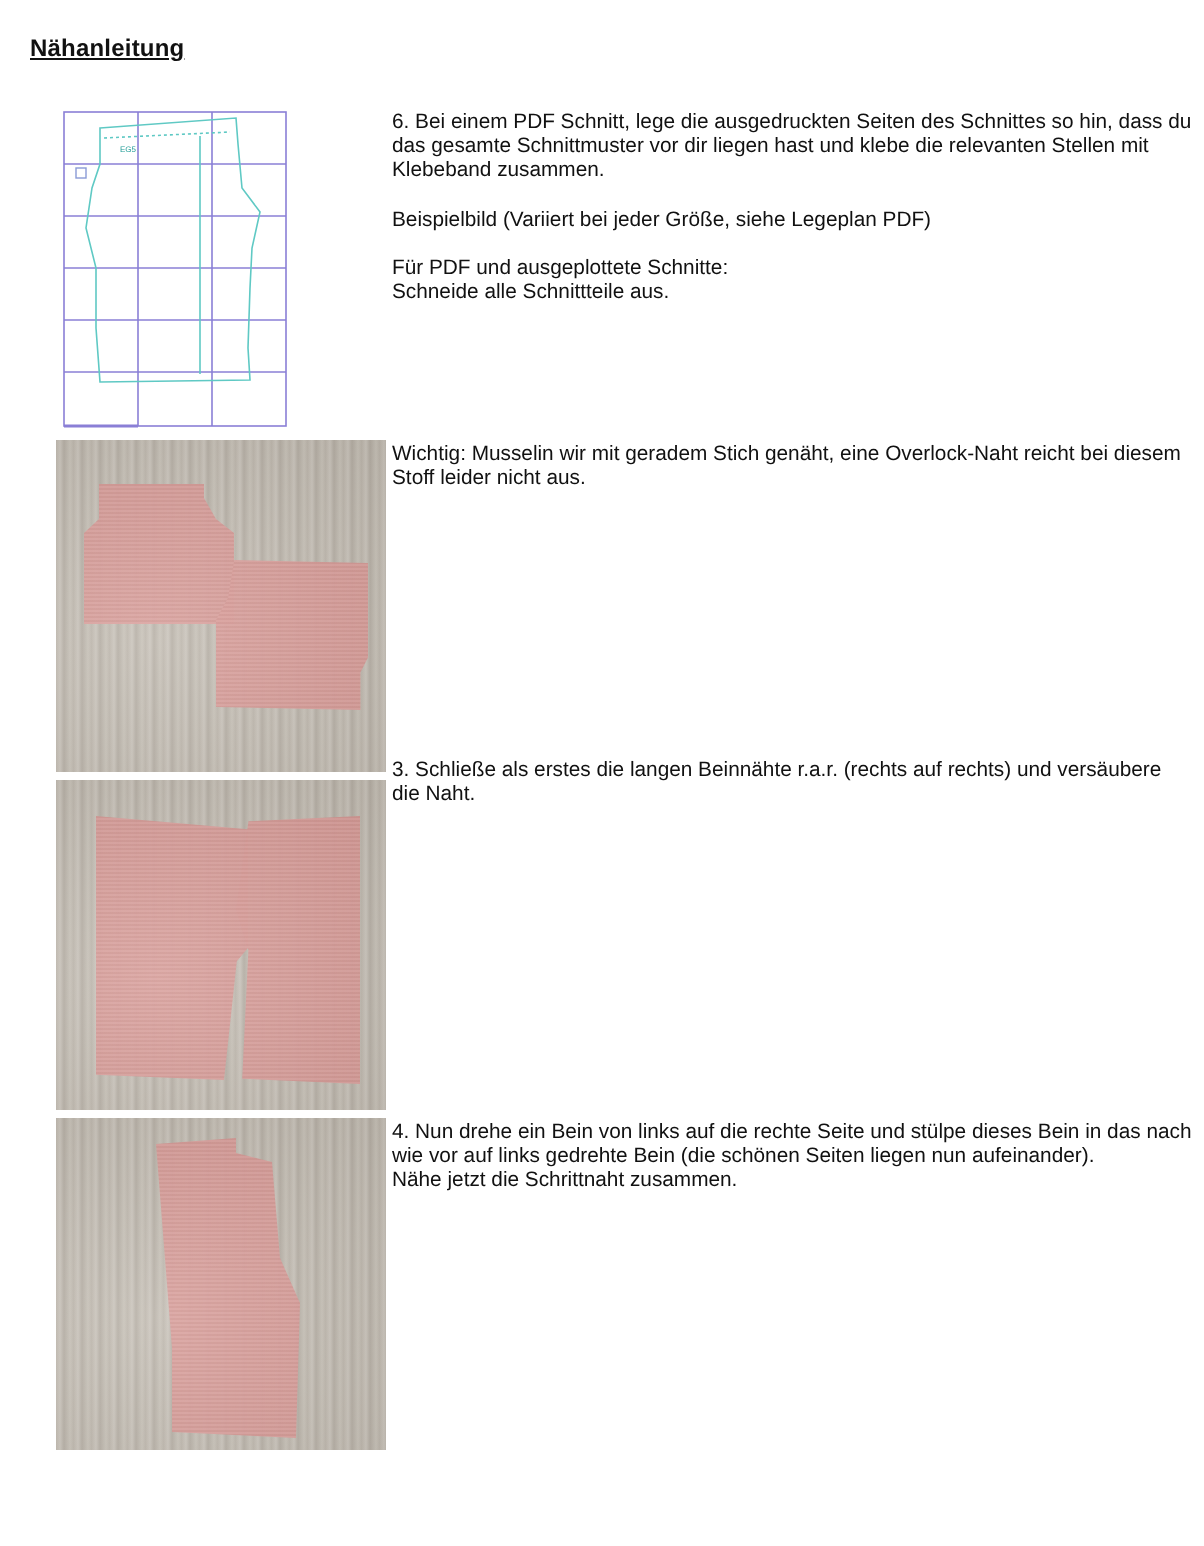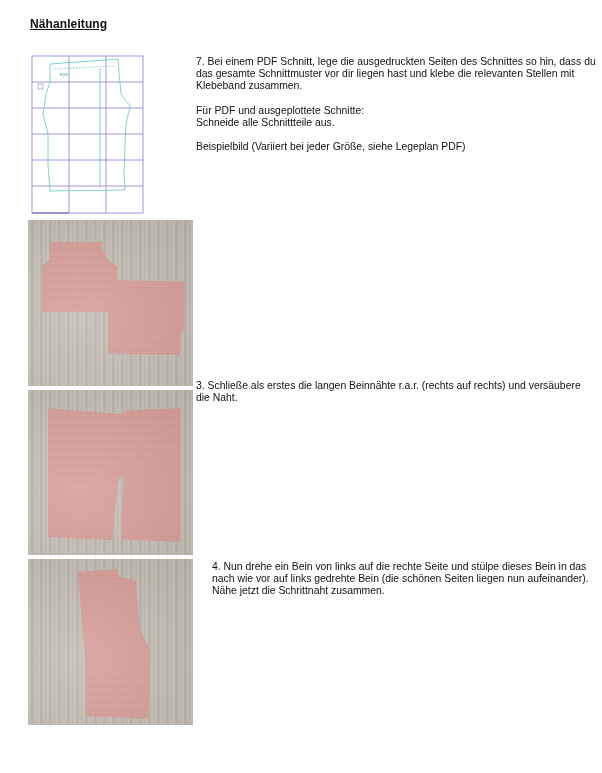--- a/index.html
+++ b/index.html
@@ -1,18 +1,18 @@
 <!DOCTYPE html>
 <html><head>
 <meta charset="utf-8">
 <style>
   html, body { margin:0; padding:0; background:#ffffff; }
   body { width:602px; height:773px; position:relative; overflow:hidden;
          font-family:"Liberation Sans", sans-serif; color:#111; }
-  .title { position:absolute; left:30px; top:17px; font-size:12px; font-weight:bold;
+  .title { position:absolute; left:15px; top:17px; font-size:12px; font-weight:bold;
            text-decoration:underline; letter-spacing:0.1px; }
   .step-text { position:absolute; left:196px; width:400px; font-size:10.4px; line-height:12.2px; }
   .step-text p { margin:0 0 12.2px 0; }
   .step-text p:last-child { margin-bottom:0; }
   .photo { position:absolute; left:28px; width:165px; overflow:hidden;
            background:repeating-linear-gradient(90deg,#bdb6ac 0px,#c9c3ba 2px,#b3aca2 4px,#c6c0b6 7px,#bab3a9 9px); }
   .photo::after { content:""; position:absolute; inset:0;
            background:radial-gradient(ellipse at 30% 60%, rgba(255,255,255,0.15), rgba(0,0,0,0.05)); }
   .fabric { position:absolute; background:#d89894; opacity:0.95;
             background-image:repeating-linear-gradient(0deg, rgba(255,255,255,0.06) 0 1px, rgba(0,0,0,0.03) 1px 2px); }
@@ -40,42 +40,43 @@
     <g stroke="#5fc9c4" stroke-width="0.8" fill="none">
       <path d="M20 10 L88 5 L89 18 L91 40 L100 52 L96 70 L95 90 L94 120 L95 136 L20 137 L18 110 L18 80 L13 60 L16 40 L20 28 Z"></path>
       <line x1="70" y1="14" x2="70" y2="133"></line>
       <path d="M22 15 L85 12" stroke-dasharray="1.5 1.5"></path>
     </g>
     <rect x="8" y="30" width="5" height="5" fill="none" stroke="#8a9bd6" stroke-width="0.7"></rect>
     <text x="30" y="22" font-size="4" fill="#1f9c96" font-family="Liberation Sans, sans-serif">EG5</text>
   </svg>
 
   <div class="step-text" style="top:56px;">
-    <p>7. Bei einem PDF Schnitt, lege die ausgedruckten Seiten des Schnittes so hin, dass du das gesamte Schnittmuster vor dir liegen hast und klebe die relevanten Stellen mit Klebeband zusammen.</p>
+    <p>6. Bei einem PDF Schnitt, lege die ausgedruckten Seiten des Schnittes so hin, dass du das gesamte Schnittmuster vor dir liegen hast und klebe die relevanten Stellen mit Klebeband zusammen.</p>
+    <p>Beispielbild (Variiert bei jeder Größe, siehe Legeplan PDF)</p>
     <p style="white-space:pre-line;">Für PDF und ausgeplottete Schnitte:
 Schneide alle Schnittteile aus.</p>
-    <p>Beispielbild (Variiert bei jeder Größe, siehe Legeplan PDF)</p>
   </div>
 
   <div class="photo" style="top:220px;height:166px;">
     <div class="fabric" style="left:14px;top:22px;width:75px;height:70px;clip-path:polygon(10% 0,80% 0,80% 10%,88% 25%,100% 35%,100% 100%,0 100%,0 35%,10% 25%);"></div>
     <div class="fabric" style="left:80px;top:60px;width:76px;height:75px;clip-path:polygon(12% 0,100% 2%,100% 65%,95% 75%,95% 100%,0 98%,0 40%,8% 25%);"></div>
   </div>
   <div class="step-text" style="top:222px;">
+    <p>Wichtig: Musselin wir mit geradem Stich genäht, eine Overlock-Naht reicht bei diesem Stoff leider nicht aus.</p>
   </div>
 
   <div class="photo" style="top:390px;height:165px;">
     <div class="fabric" style="left:20px;top:18px;width:80px;height:132px;clip-path:polygon(0 0,95% 5%,95% 50%,88% 55%,80% 100%,0 98%);"></div>
     <div class="fabric" style="left:90px;top:18px;width:62px;height:134px;clip-path:polygon(10% 2%,100% 0,100% 100%,5% 98%,10% 50%,0 35%);"></div>
   </div>
   <div class="step-text" style="top:380px;">
     <p>3. Schließe als erstes die langen Beinnähte r.a.r. (rechts auf rechts) und versäubere die Naht.</p>
   </div>
 
   <div class="photo" style="top:559px;height:166px;">
     <div class="fabric" style="left:50px;top:10px;width:100px;height:150px;clip-path:polygon(0 2%,40% 0,40% 5%,58% 8%,62% 40%,72% 55%,70% 100%,8% 98%,8% 70%);"></div>
   </div>
   <div class="step-text" style="top:561px;">
-    <p style="white-space:pre-line;margin-left:16px;">4. Nun drehe ein Bein von links auf die rechte Seite und stülpe dieses Bein in das nach wie vor auf links gedrehte Bein (die schönen Seiten liegen nun aufeinander).
+    <p style="white-space:pre-line;">4. Nun drehe ein Bein von links auf die rechte Seite und stülpe dieses Bein in das nach wie vor auf links gedrehte Bein (die schönen Seiten liegen nun aufeinander).
 Nähe jetzt die Schrittnaht zusammen.</p>
   </div>
 
 </div>
 
 </body></html>

